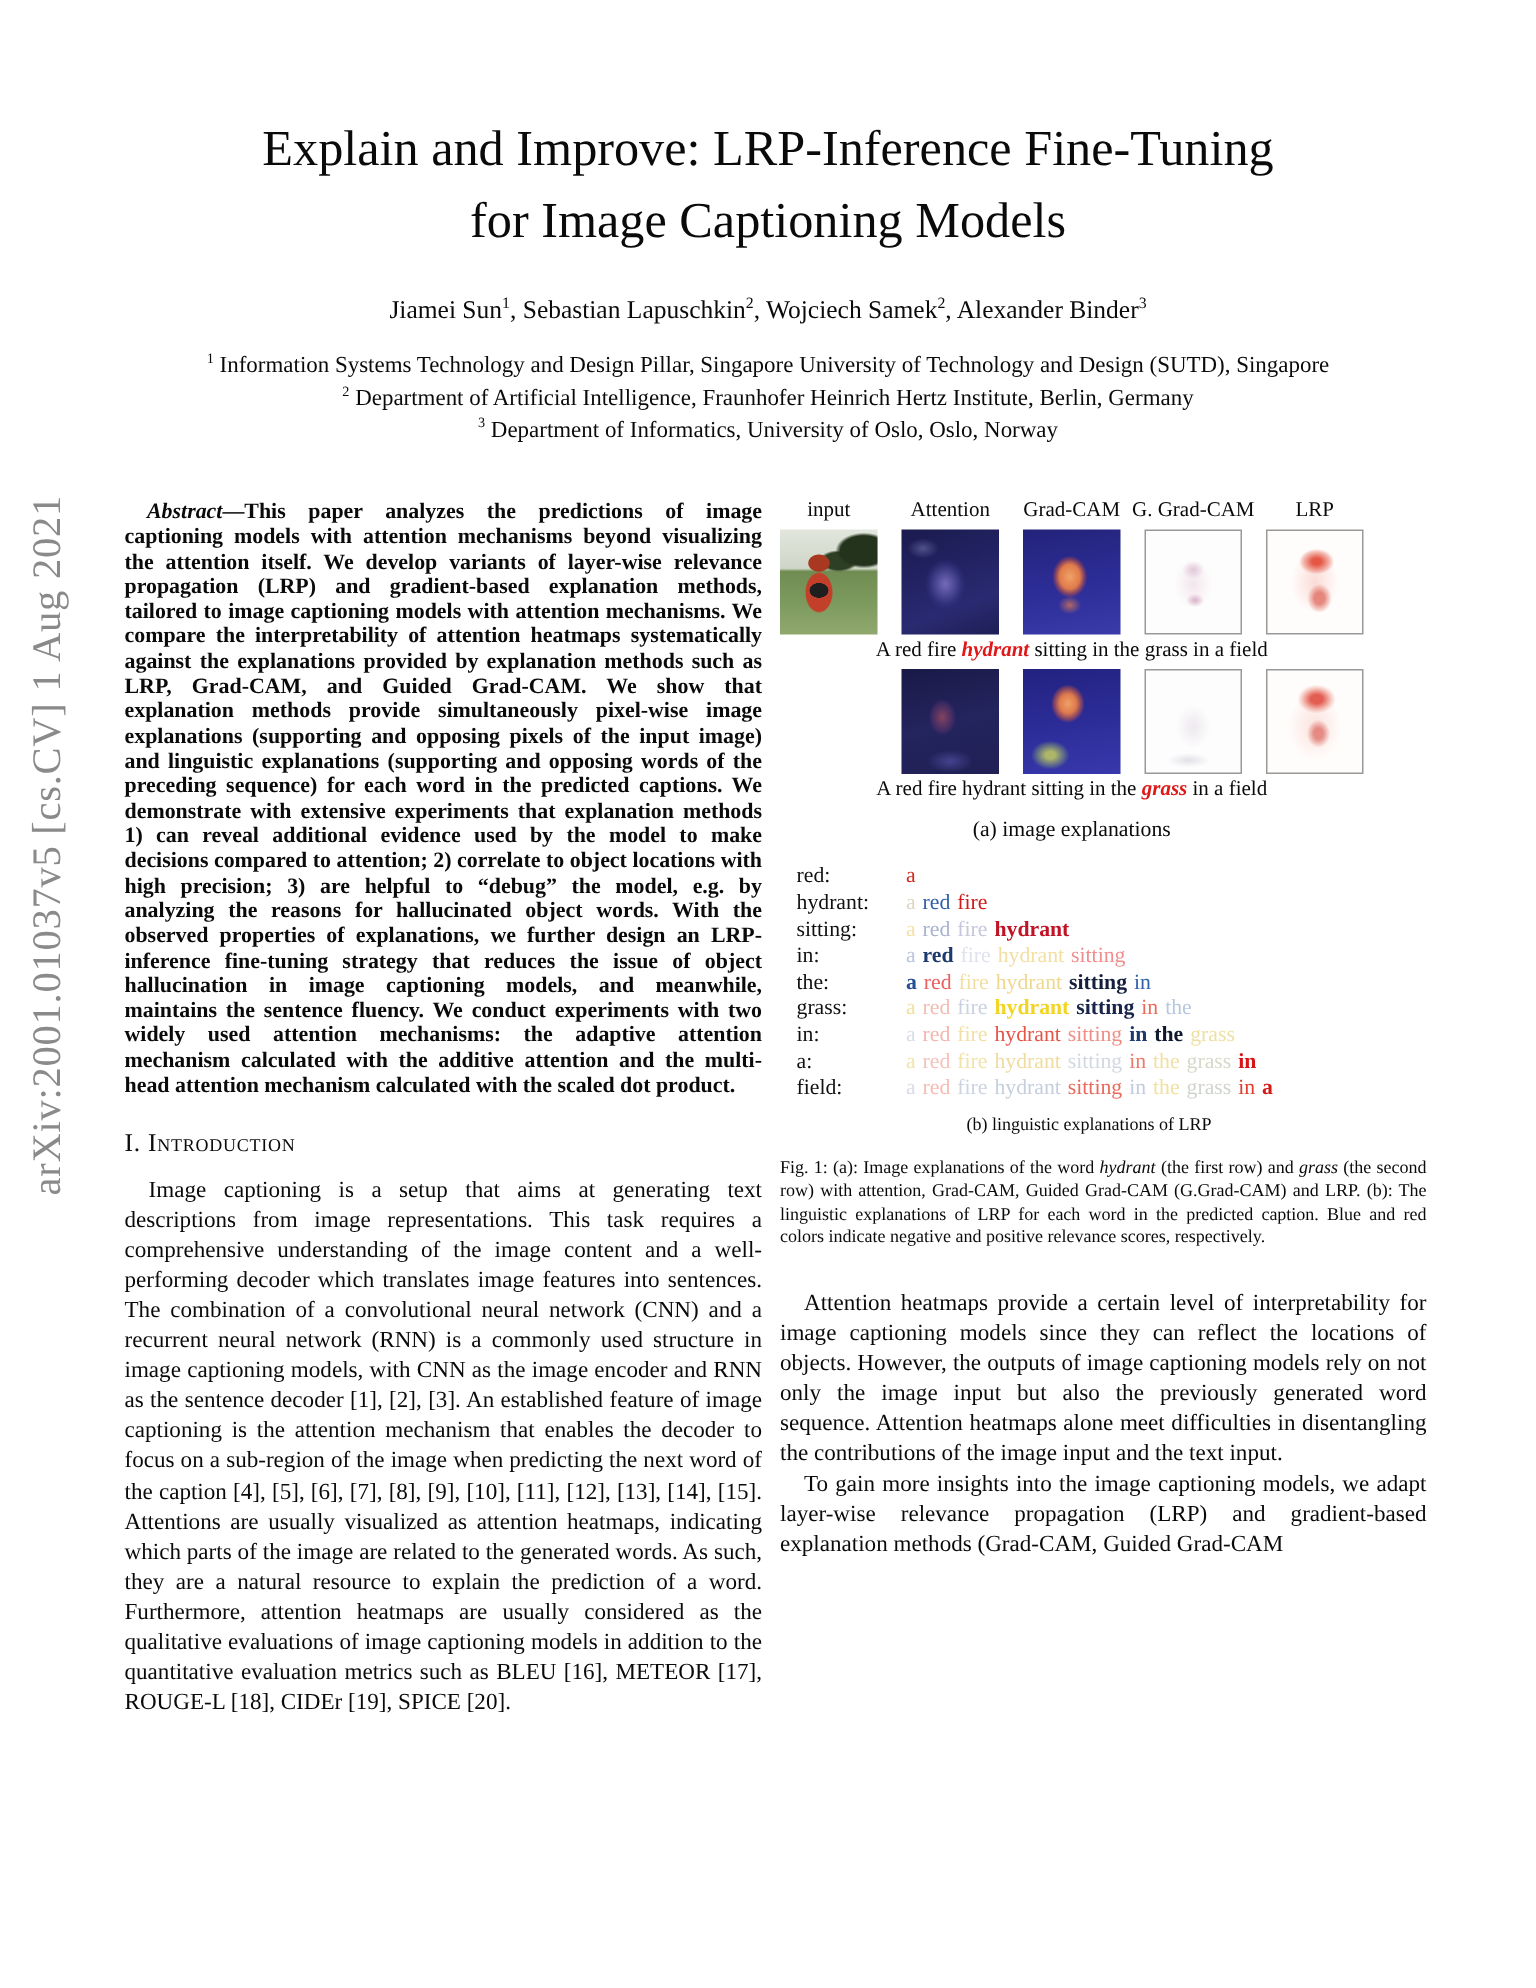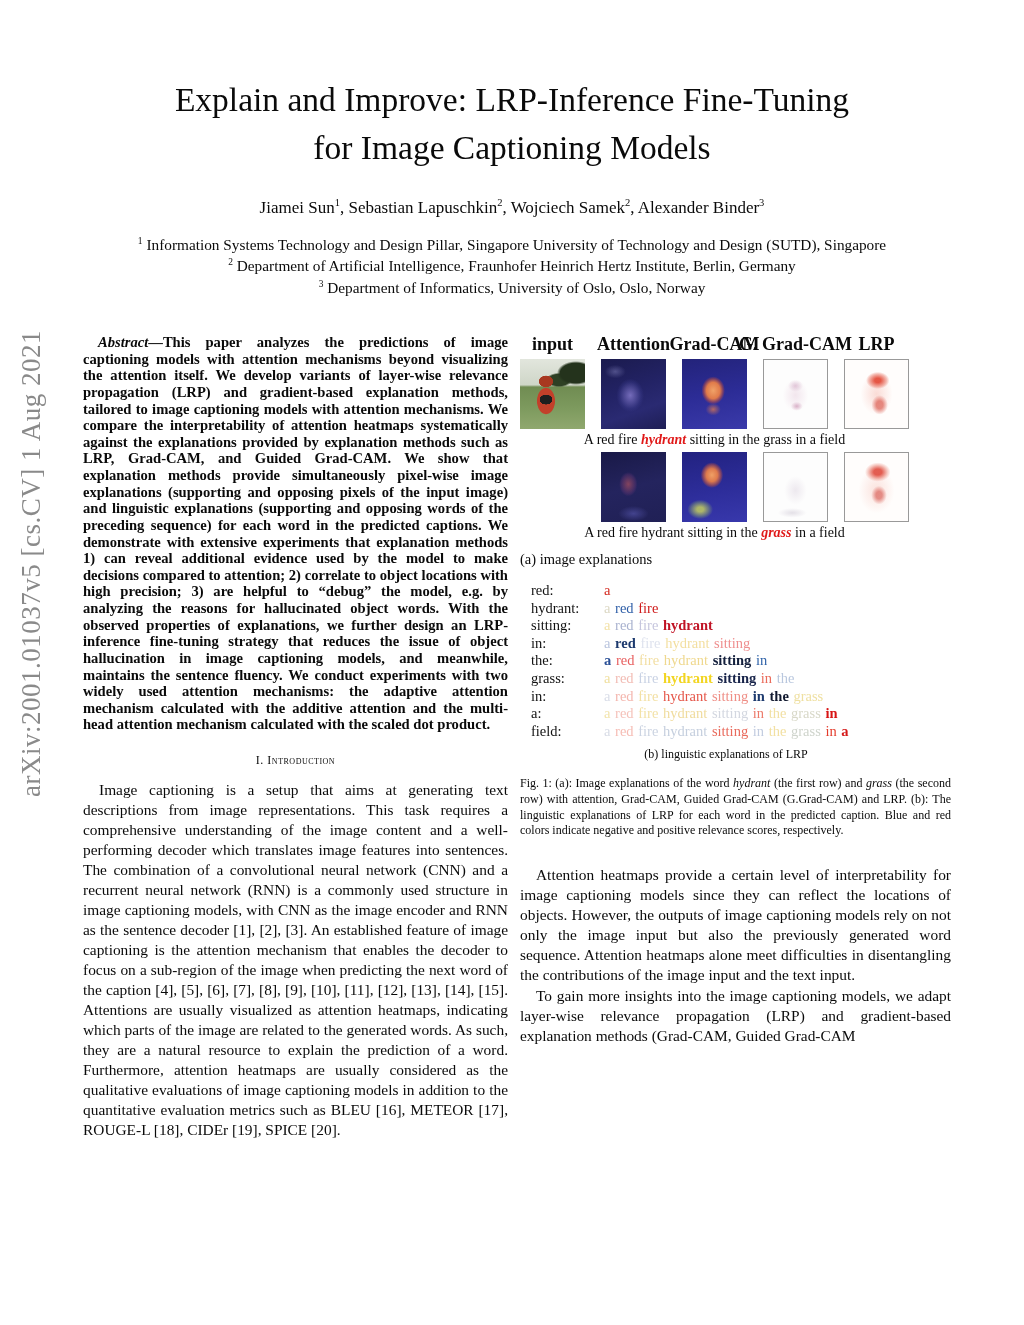--- a/index.html
+++ b/index.html
@@ -13,32 +13,32 @@
   .title{margin-top:76px;text-align:center;font-size:33.5px;line-height:1.42;}
   .authors{margin-top:26px;text-align:center;font-size:17px;}
   .affils{margin-top:16px;text-align:center;font-size:15.3px;line-height:1.4;}
   
   .columns{display:flex;gap:12px;margin:36px 73px 0 83px;}
   .col{width:428px;flex:0 0 aupx;}
   .col-left{width:429px;}
   .col-right{width:431px;}
   .abstract{font-weight:bold;font-size:14.6px;line-height:1.14;text-align:justify;text-indent:15px;margin:0;font-family:Liberation Serif, serif;}
   .abstract .ablabel{font-style:italic;}
-  .schead{margin:20px 0 12px 0;text-align:center;font-size:12px;font-variant:small-caps;letter-spacing:.5px;}
+  .schead{margin:20px 0 12px 0;font-size:17px;font-variant:small-caps;letter-spacing:.5px;}
   .para{font-size:15.4px;line-height:1.3;text-align:justify;text-indent:16px;margin:0;}
   .para + .para{margin-top:1px;}
   
   .figure{width:431px;}
   .plabels{display:flex;gap:16px;margin-bottom:4px;}
-  .plabel{width:65px;display:flex;justify-content:center;white-space:nowrap;font-size:18px;font-weight:bold;}
+  .plabel{width:65px;display:flex;justify-content:center;white-space:nowrap;font-size:14px;}
   .prow{display:flex;gap:16px;}
   .prow.r2off{margin-left:81px;margin-top:2px;}
   .pimg{width:65px;height:70px;flex:0 0 auto;box-sizing:border-box;}
   .fcap{width:389px;text-align:center;font-size:14px;margin:3px 0 4px 0;}
-  .subcap{width:389px;font-size:14.5px;margin:10px 0 14px 0;}
+  .subcap{width:389px;text-align:center;font-size:14.5px;margin:10px 0 14px 0;}
   .subcap-b{width:412px;text-align:center;font-size:12px;margin:7px 0 12px 0;}
   
   .input.r1{background:
     radial-gradient(ellipse 9px 7px at 40% 58%, #1f1f1f 68%, rgba(0,0,0,0) 72%),
     radial-gradient(ellipse 13px 19px at 40% 60%, #c2402a 66%, rgba(0,0,0,0) 72%),
     radial-gradient(ellipse 10px 8px at 40% 32%, #a83820 68%, rgba(0,0,0,0) 75%),
     radial-gradient(ellipse 27px 17px at 86% 20%, #24331c 58%, rgba(0,0,0,0) 70%),
     radial-gradient(ellipse 20px 11px at 60% 30%, #2e4024 52%, rgba(0,0,0,0) 66%),
     linear-gradient(180deg,#e2e6dd 0%,#cfd6c8 37%,#708c52 40%,#7d9a5e 70%,#90a86e 100%);}
   .attention.r1{background:

